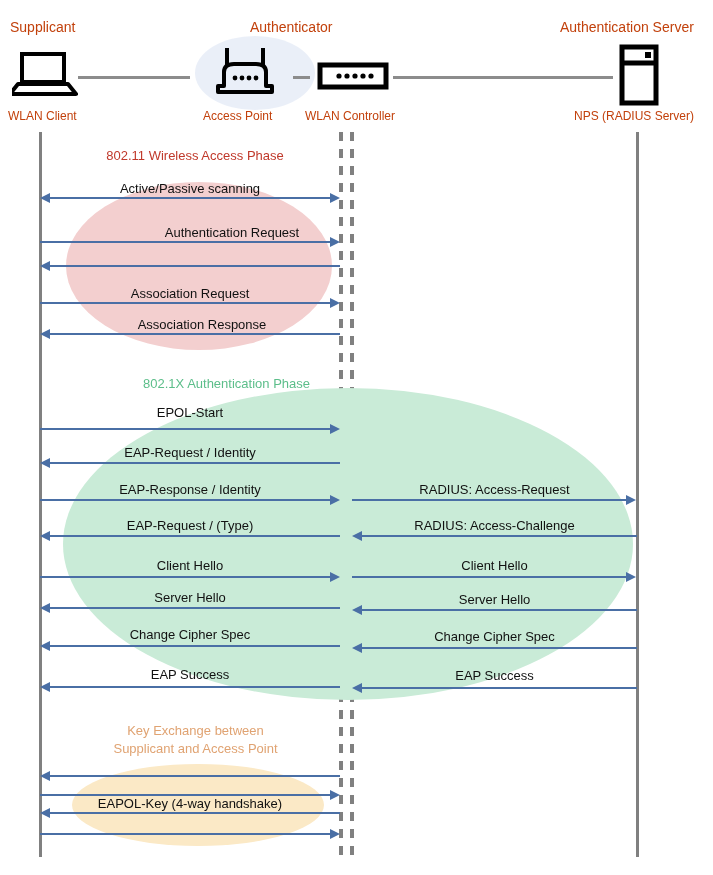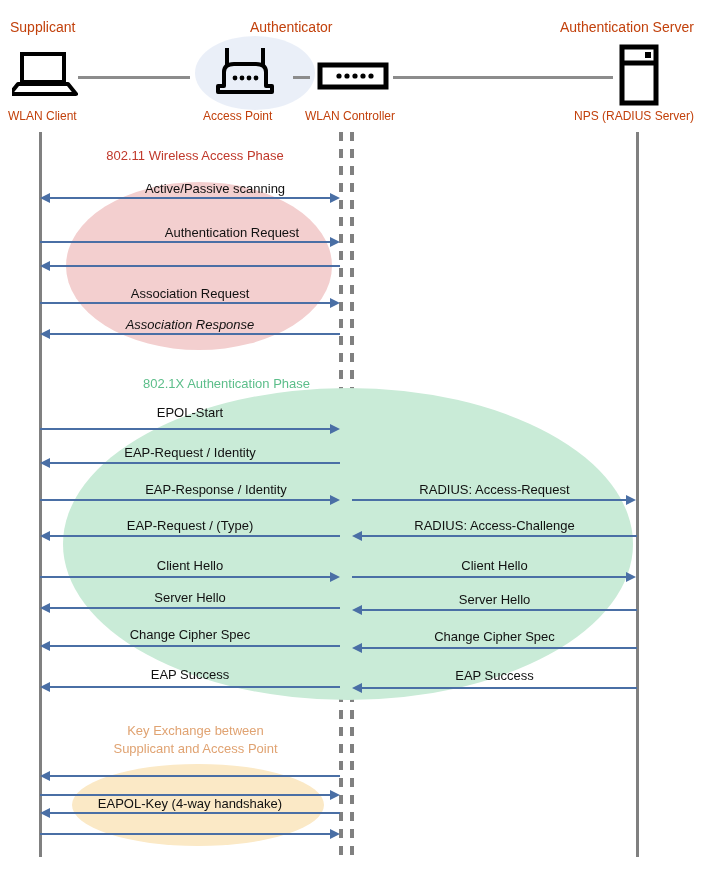--- a/index.html
+++ b/index.html
@@ -182,49 +182,49 @@
 
   <div class="phase-ellipse ell-red" style="left:66px; top:182px; width:266px; height:168px;"></div>
   <div class="phase-ellipse ell-green" style="left:63px; top:388px; width:570px; height:312px;"></div>
   <div class="phase-ellipse ell-orange" style="left:72px; top:764px; width:252px; height:82px;"></div>
 
   <div class="phase-caption cap-red" style="left:85px; top:147px; width:220px;">802.11 Wireless Access Phase</div>
   <div class="phase-caption cap-green" style="left:95px; top:375px; width:215px;">802.1X Authentication Phase</div>
   <div class="phase-caption cap-orange" style="left:88px; top:740px; width:215px;">Supplicant and Access Point</div>
   <div class="phase-caption cap-orange" style="left:88px; top:722px; width:215px;">Key Exchange between</div>
 
-  <div class="msg-label" style="left:40px; top:182px; width:300px;padding-left:25px;">Active/Passive scanning</div>
+  <div class="msg-label" style="left:40px; top:182px; width:300px;">Active/Passive scanning</div>
   <div class="msg-line" style="left:49px; top:197px; width:282px;"></div>
   <div class="arrowhead arrow-left" style="left:40px; top:193px;"></div>
   <div class="arrowhead arrow-right" style="left:330px; top:193px;"></div>
 
   <div class="msg-label" style="left:40px; top:226px; width:300px;padding-left:42px;">Authentication Request</div>
   <div class="msg-line" style="left:40px; top:241px; width:291px;"></div>
   <div class="arrowhead arrow-right" style="left:330px; top:237px;"></div>
 
   <div class="msg-line" style="left:49px; top:265px; width:291px;"></div>
   <div class="arrowhead arrow-left" style="left:40px; top:261px;"></div>
 
   <div class="msg-label" style="left:40px; top:287px; width:300px;">Association Request</div>
   <div class="msg-line" style="left:40px; top:302px; width:291px;"></div>
   <div class="arrowhead arrow-right" style="left:330px; top:298px;"></div>
 
-  <div class="msg-label" style="left:40px; top:318px; width:300px;font-style:italic;">Association Response</div>
+  <div class="msg-label" style="left:52px; top:318px; width:300px;">Association Response</div>
   <div class="msg-line" style="left:49px; top:333px; width:291px;"></div>
   <div class="arrowhead arrow-left" style="left:40px; top:329px;"></div>
 
   <div class="msg-label" style="left:40px; top:406px; width:300px;">EPOL-Start</div>
   <div class="msg-line" style="left:40px; top:428px; width:291px;"></div>
   <div class="arrowhead arrow-right" style="left:330px; top:424px;"></div>
 
   <div class="msg-label" style="left:40px; top:446px; width:300px;">EAP-Request / Identity</div>
   <div class="msg-line" style="left:49px; top:462px; width:291px;"></div>
   <div class="arrowhead arrow-left" style="left:40px; top:458px;"></div>
 
-  <div class="msg-label" style="left:40px; top:483px; width:300px;padding-left:26px;">EAP-Response / Identity</div>
+  <div class="msg-label" style="left:40px; top:483px; width:300px;">EAP-Response / Identity</div>
   <div class="msg-line" style="left:40px; top:499px; width:291px;"></div>
   <div class="arrowhead arrow-right" style="left:330px; top:495px;"></div>
 
   <div class="msg-label" style="left:352px; top:483px; width:285px;">RADIUS: Access-Request</div>
   <div class="msg-line" style="left:352px; top:499px; width:275px;"></div>
   <div class="arrowhead arrow-right" style="left:626px; top:495px;"></div>
 
   <div class="msg-label" style="left:40px; top:519px; width:300px;">EAP-Request / (Type)</div>
   <div class="msg-line" style="left:49px; top:535px; width:291px;"></div>
   <div class="arrowhead arrow-left" style="left:40px; top:531px;"></div>

